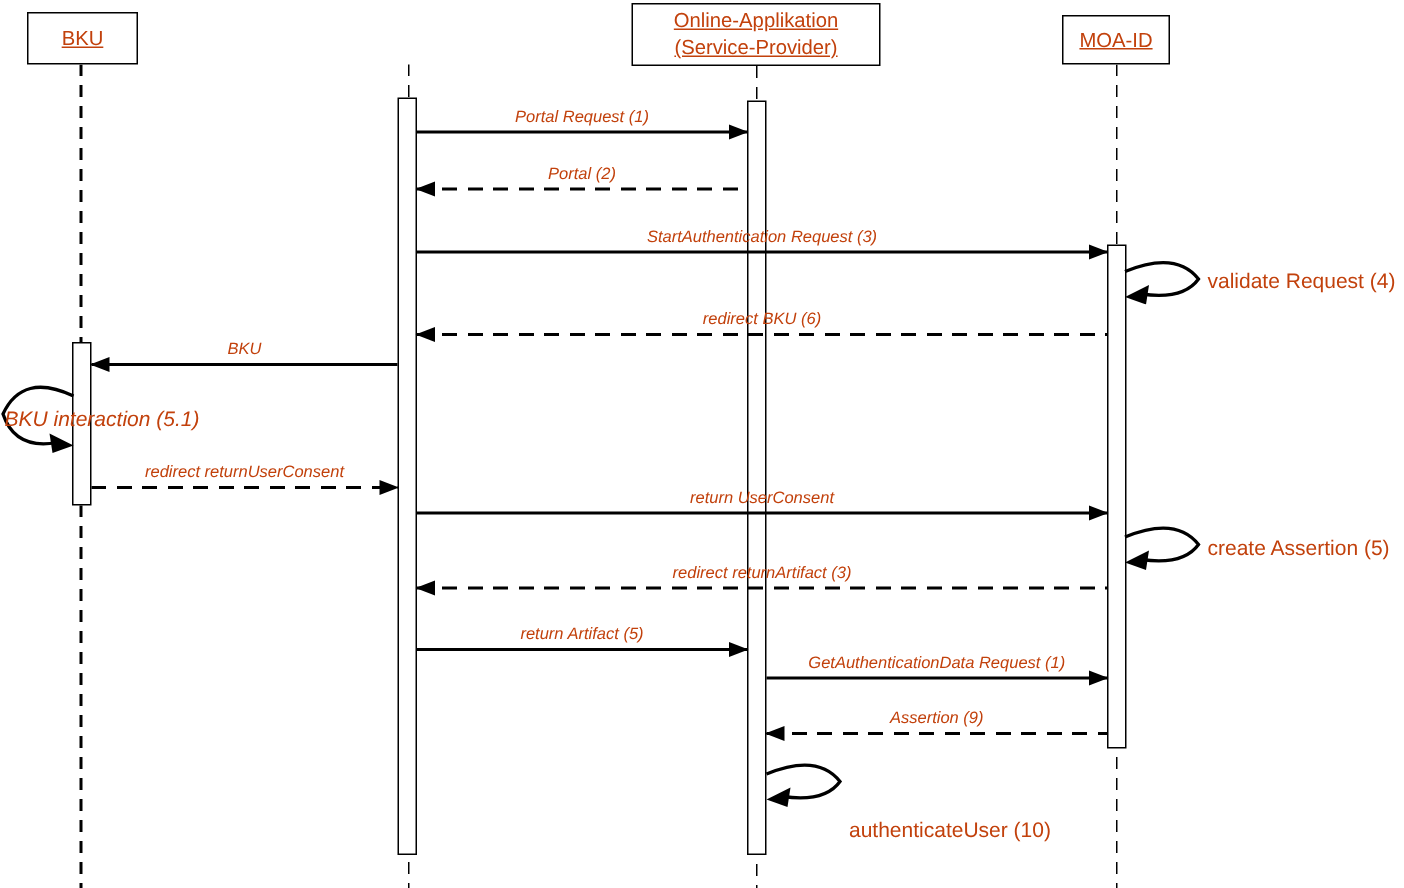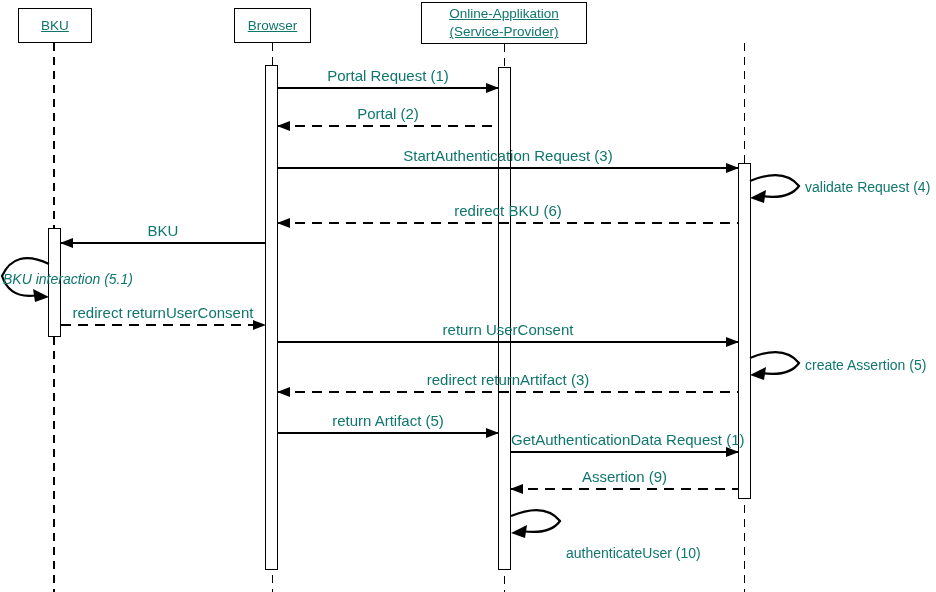--- a/index.html
+++ b/index.html
@@ -2,21 +2,21 @@
 <html><head>
 <meta charset="utf-8">
 <style>
   html, body { margin: 0; padding: 0; background: #ffffff; }
   .canvas {
     position: relative;
     width: 936px;
     height: 592px;
     background: #ffffff;
     font-family: "Liberation Sans", sans-serif;
-    color: #0f766e;
+    color: #c2410c;
     overflow: hidden;
   }
   
   .actor-box {
     position: absolute;
     box-sizing: border-box;
     border: 1.6px solid #000;
     background: #fff;
     display: flex;
     align-items: center;
@@ -60,21 +60,22 @@
     border-bottom: 5.5px solid transparent;
   }
   .msg .head.right { right: -1px; border-left: 13px solid #000; }
   .msg .head.left  { left: -1px;  border-right: 13px solid #000; }
   .msg .msg-label {
     position: absolute;
     bottom: 4px;
     left: 0; right: 0;
     text-align: center;
     white-space: nowrap;
-    font-size: 15px;
+    font-size: 11px;
+    font-style: italic;
   }
   
   .loop { position: absolute; }
   .loop-label {
     position: absolute;
     white-space: nowrap;
     font-size: 14px;
   }
   .mirror { transform: scaleX(-1); }
 </style>
@@ -84,25 +85,25 @@
 <div class="canvas">
 
   <div class="lifeline" style="left:53.2px; top:43px; height:549px;"></div>
   <div class="lifeline" style="left:271.7px; top:43px; height:549px;"></div>
   <div class="lifeline" style="left:503.7px; top:44px; height:548px;"></div>
   <div class="lifeline" style="left:743.7px; top:43px; height:549px;"></div>
 
   <div class="actor-box" style="left:18px; top:8px; width:74px; height:35px;">
     <span>BKU</span>
   </div>
-  <div class="actor-box" style="left:234px; top:8px; width:77px; height:35px;">
-    <span>Browser</span>
-  </div>
   <div class="actor-box" style="left:421px; top:2px; width:166px; height:42px;">
     <span>Online-Applikation (Service-Provider)</span>
+  </div>
+  <div class="actor-box" style="left:708px; top:10px; width:72px; height:33px;">
+    <span>MOA-ID</span>
   </div>
 
   <div class="activation" style="left:265px; top:65px; height:505px;"></div>
   <div class="activation" style="left:498px; top:67px; height:503px;"></div>
   <div class="activation" style="left:737.5px; top:163px; height:336px;"></div>
   <div class="activation" style="left:48px; top:228px; height:109px;"></div>
 
   <div class="msg solid" style="left:278px; top:88px; width:220px;">
     <span class="msg-label">Portal Request (1)</span>
     <div class="line"></div>

